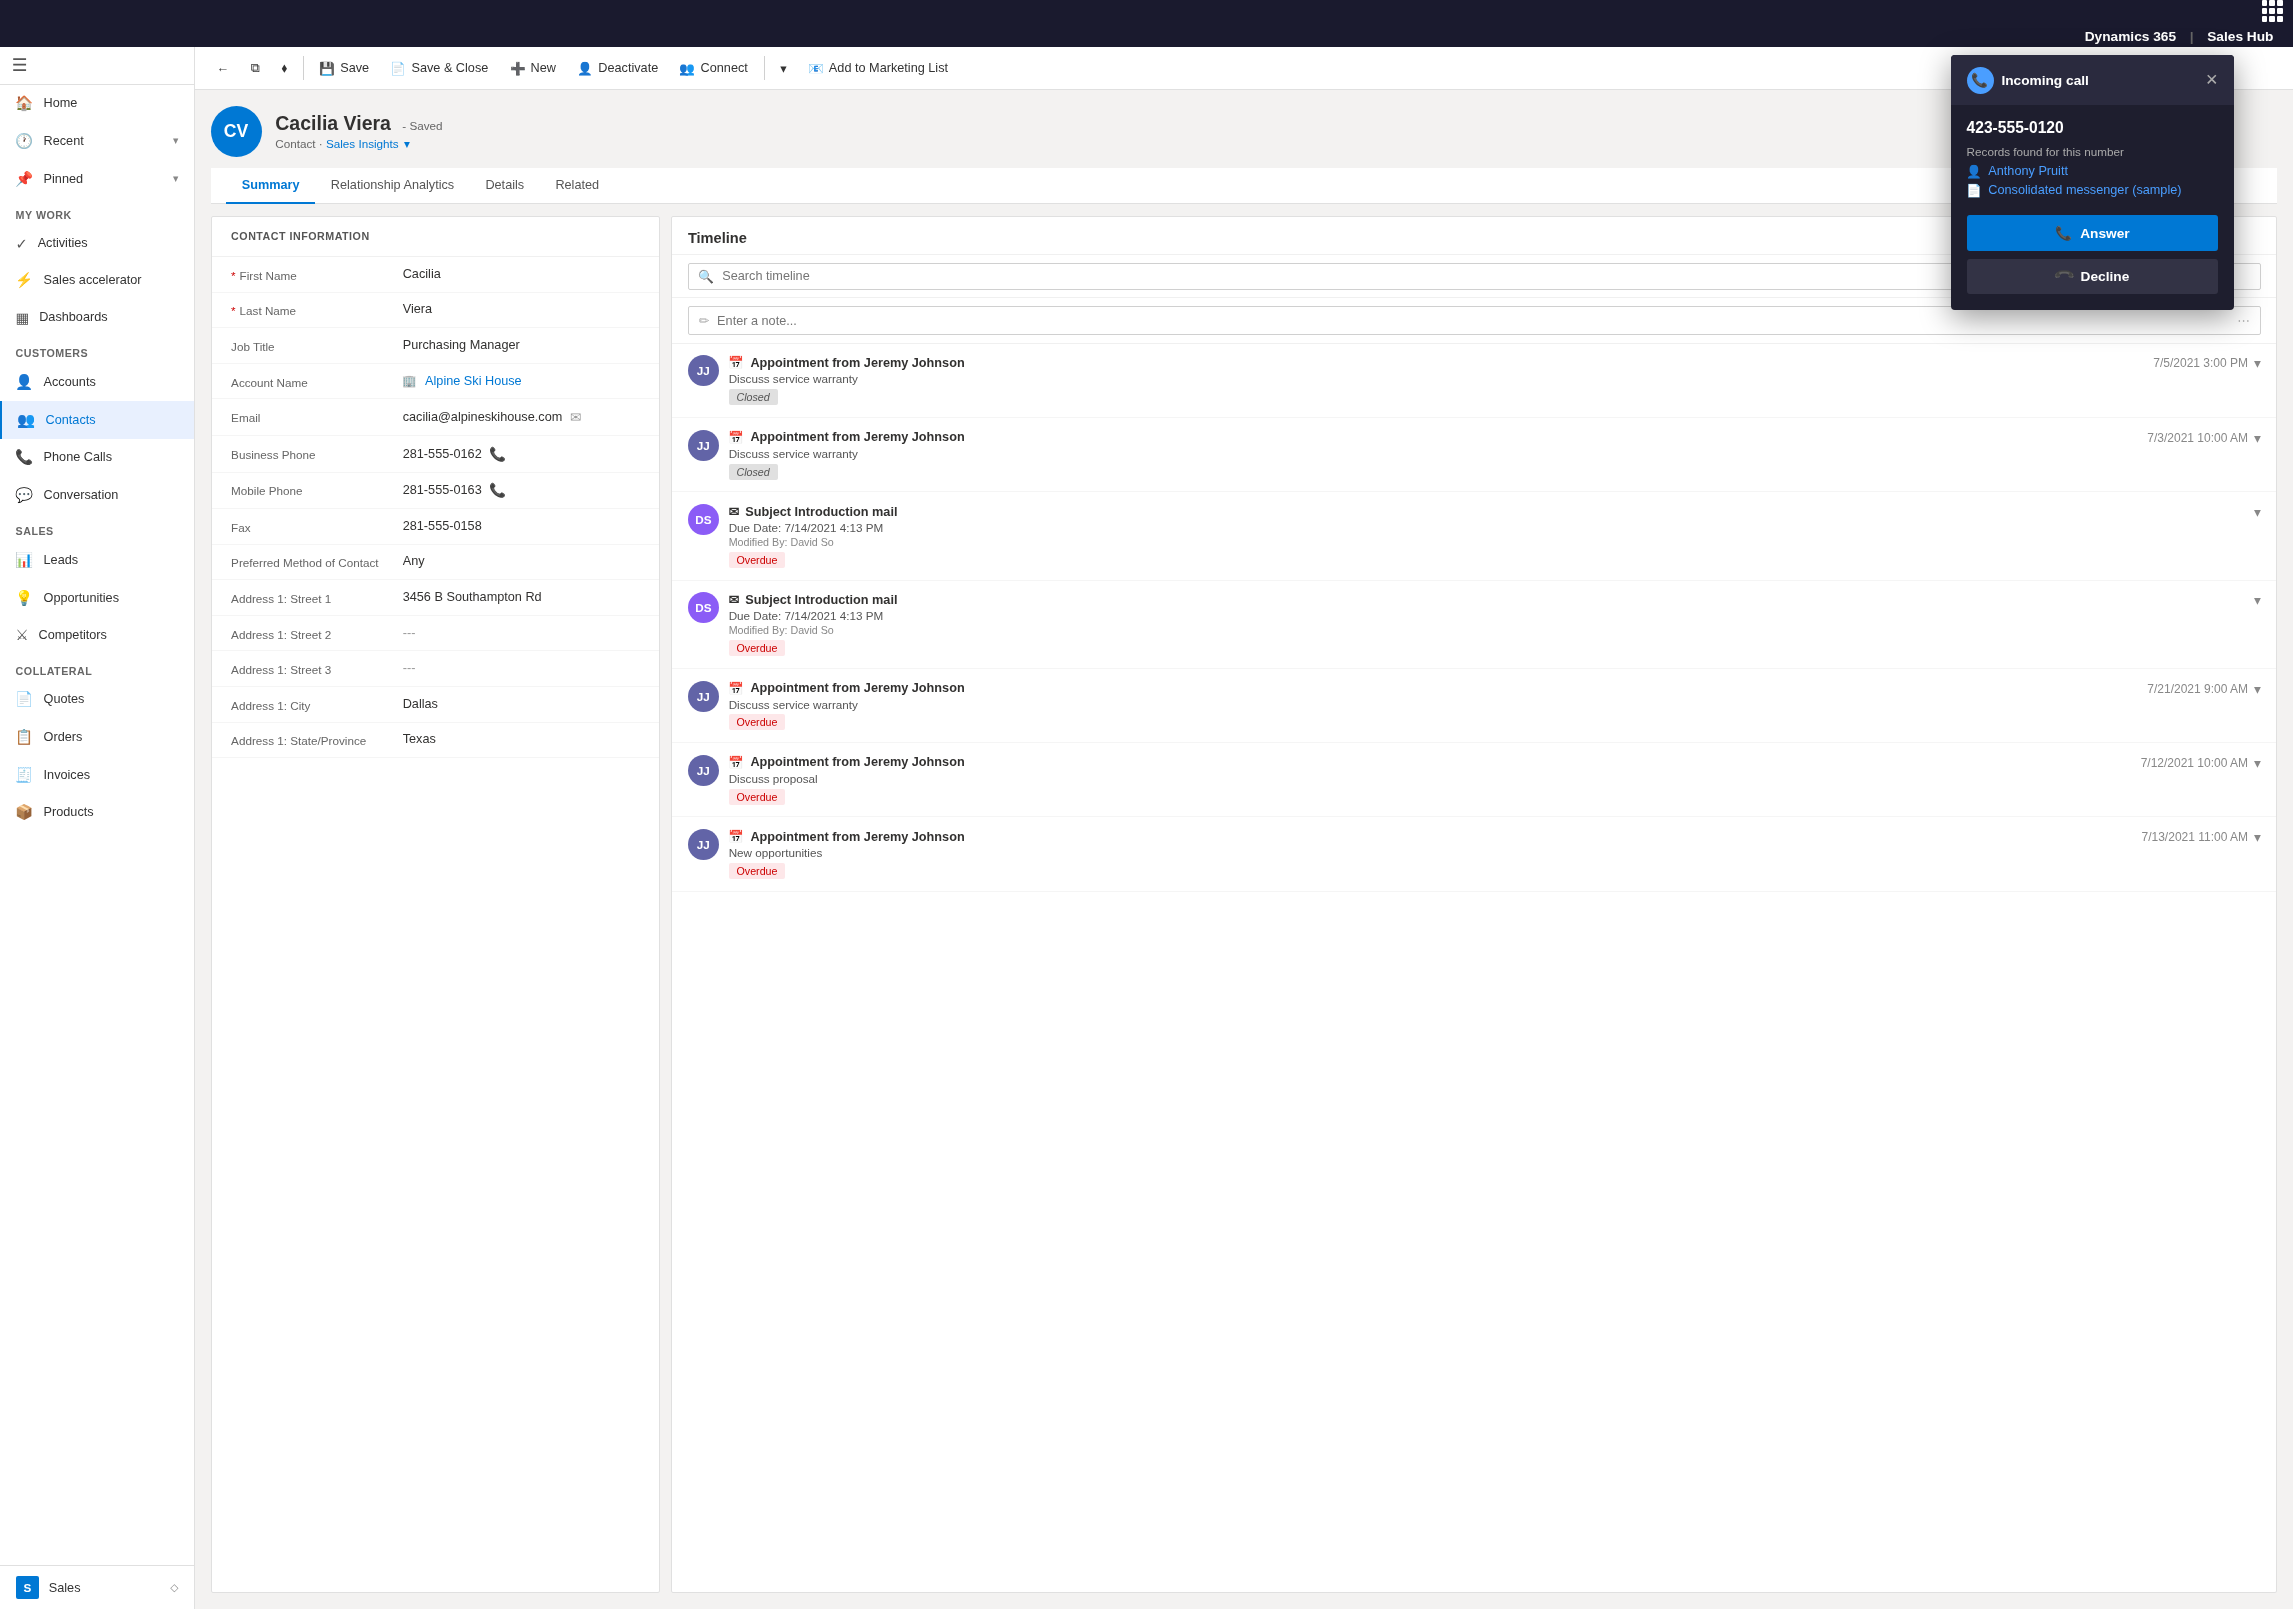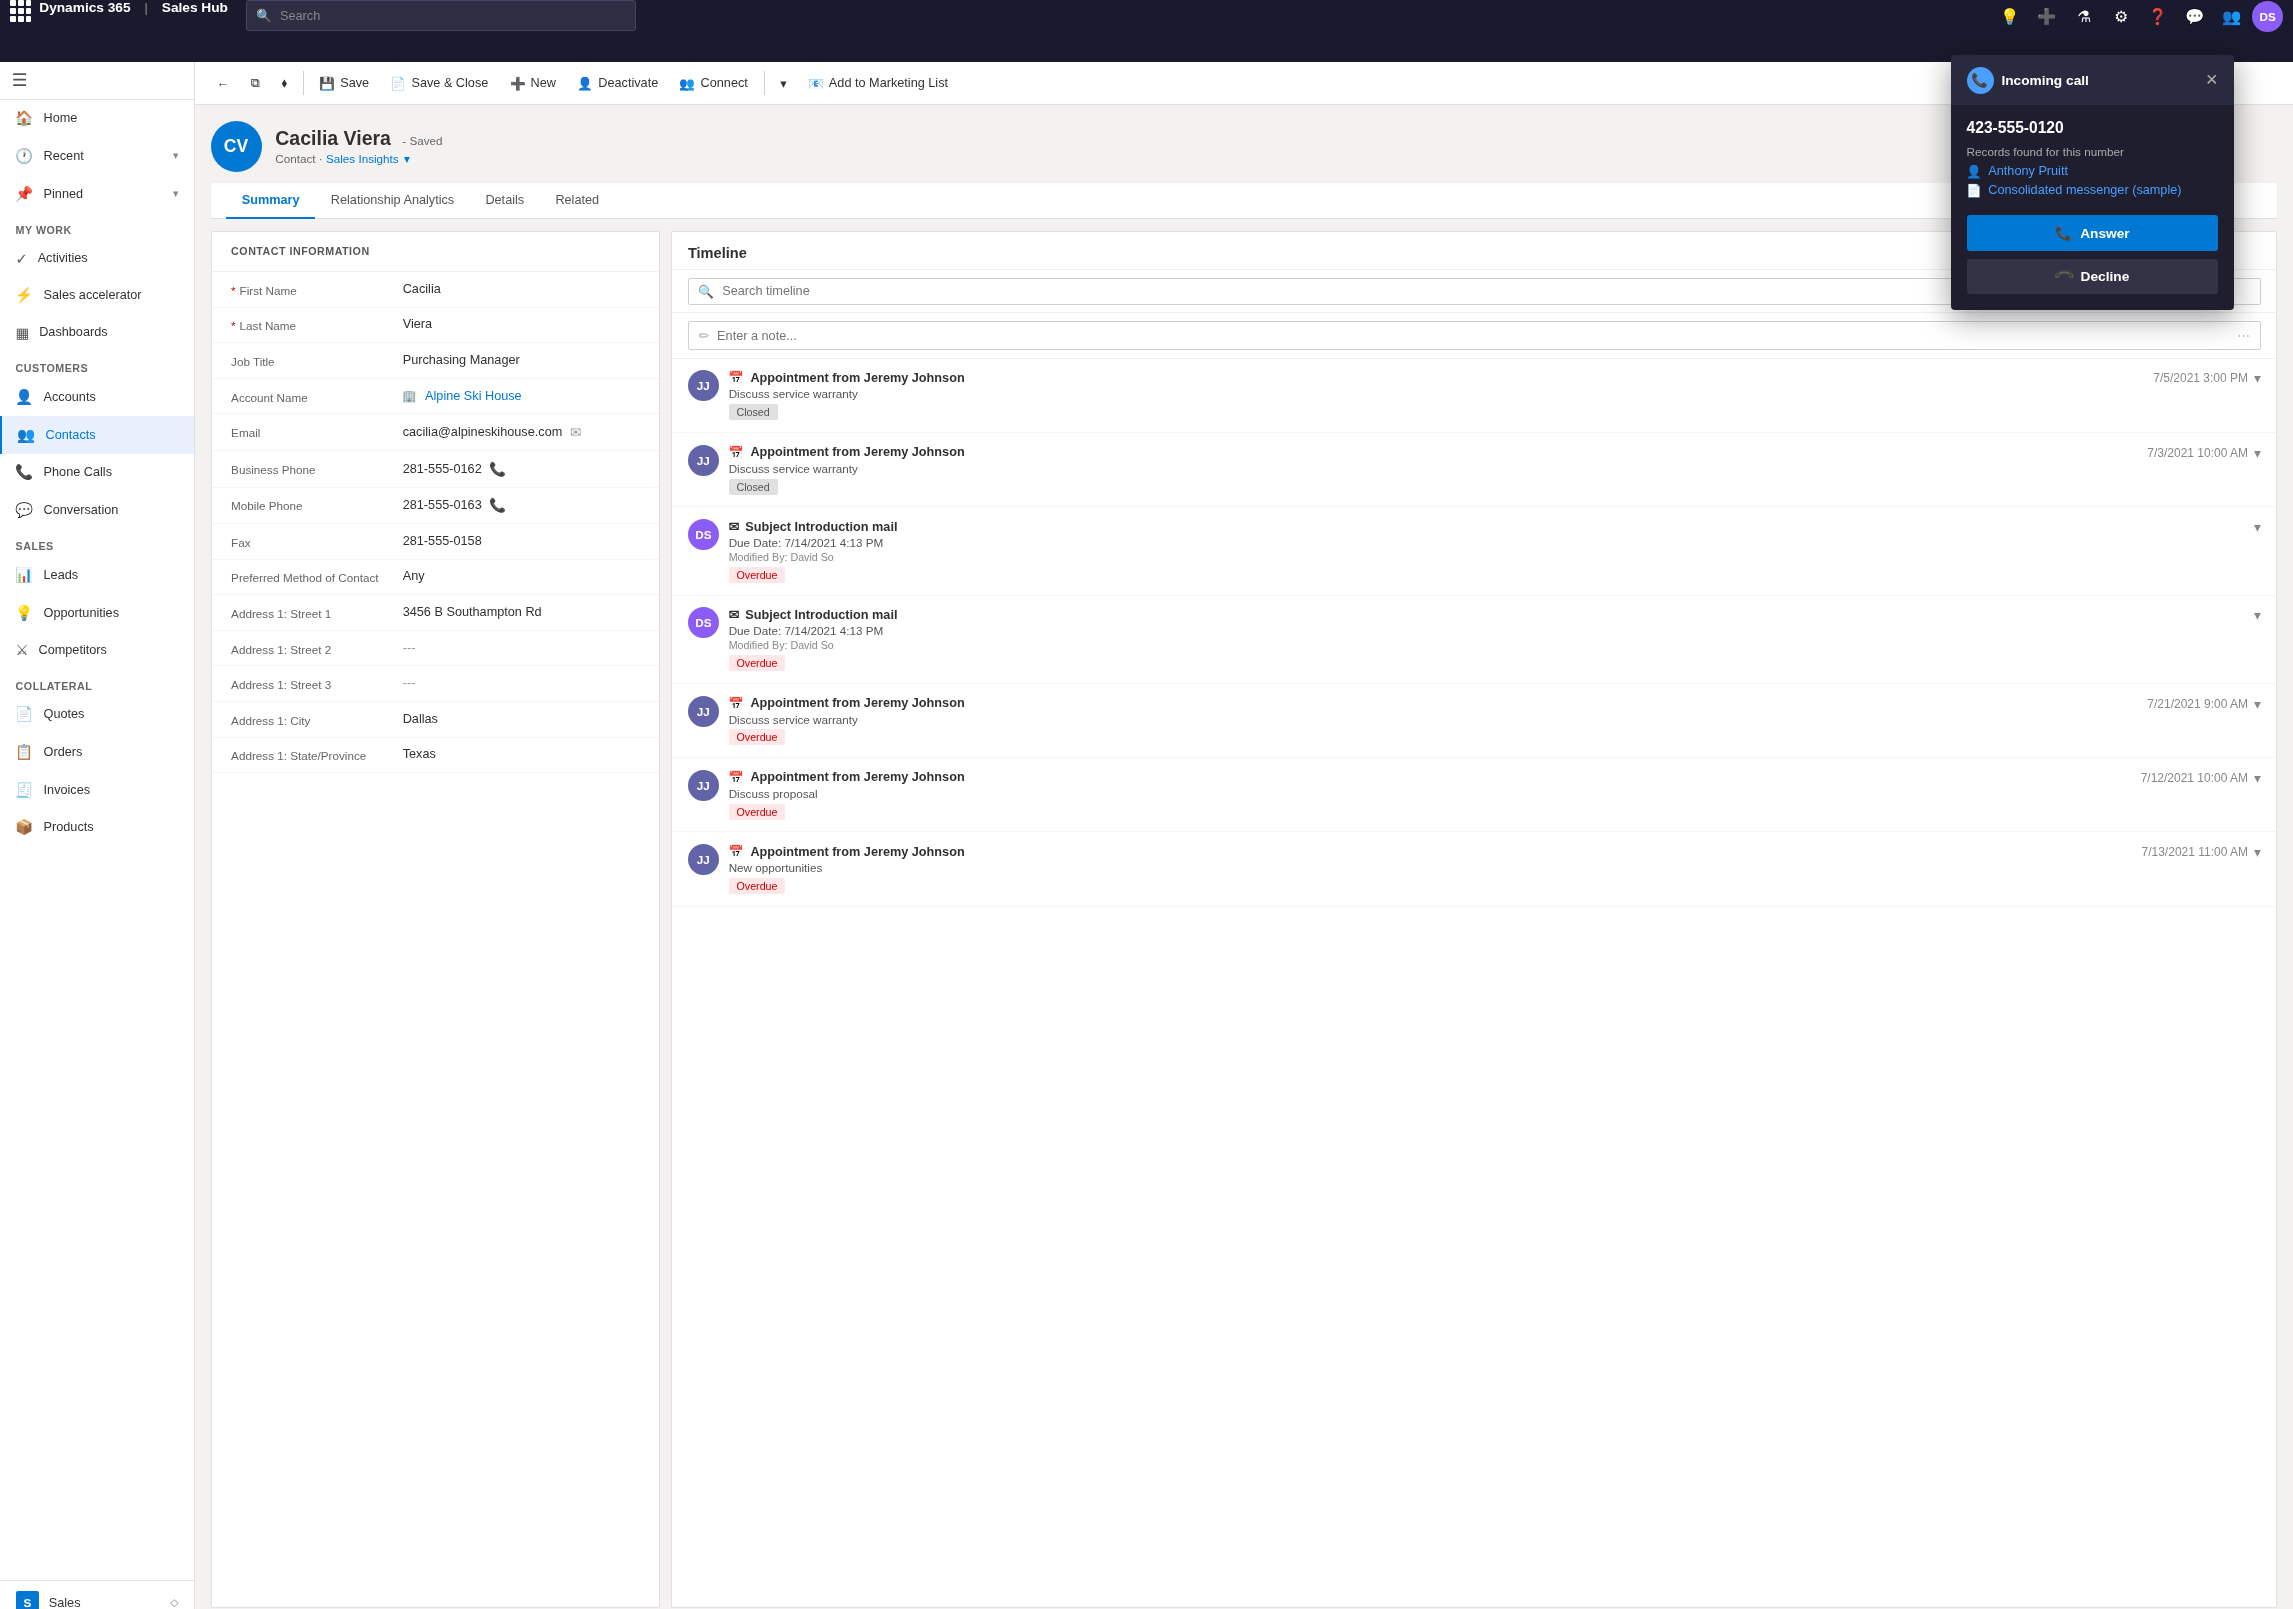--- a/index.html
+++ b/index.html
@@ -1,26 +1,27 @@
 <!DOCTYPE html>
 <html><head>
   <meta charset="utf-8">
   <style>
     * { box-sizing: border-box; margin: 0; padding: 0; }
     body { font-family: 'Segoe UI', Arial, sans-serif; font-size: 12.7px; background: #f3f2f1; overflow: hidden; height: 100vh; }
 
     
     .top-nav {
       display: flex;
-      align-items: flex-start;
+      align-items: flex-end;
       background: #1a1a2e;
-      height: 62px;
+      height: 47px;
       padding: 0 9.8px;
       gap: 7.8px;
       color: white;
+      flex-direction: column;
     }
     .top-nav-brand {
       display: flex;
       align-items: center;
       gap: 9.8px;
       color: white;
       font-size: 13.7px;
       font-weight: 600;
       margin-right: 9.8px;
     }
@@ -256,21 +257,21 @@
     .avatar-jj { background: #6264a7; }
     .avatar-ds { background: #8B5CF6; }
     .timeline-content { flex: 1; }
     .timeline-item-title { font-size: 12.7px; font-weight: 600; color: #323130; display: flex; align-items: center; gap: 5.9px; }
     .timeline-item-sub { font-size: 11.7px; color: #555; margin-top: 2px; }
     .timeline-item-meta { font-size: 10.7px; color: #888; margin-top: 2px; }
     .timeline-badge {
       display: inline-block; padding: 2px 7.8px;
       font-size: 10.7px; border-radius: 2px; margin-top: 3.9px;
     }
-    .badge-closed { background: #e0e0e0; color: #555; }
+    .badge-closed { background: #e0e0e0; color: #555; font-style: italic; }
     .badge-overdue { background: #fde7e9; color: #c00; }
     .timeline-item-date { font-size: 12px; color: #888; flex-shrink: 0; white-space: nowrap; }
     .timeline-item-right { display: flex; align-items: center; gap: 5.9px; }
     .expand-icon { color: #888; font-size: 13.7px; cursor: pointer; }
 
     
     .incoming-call-popup {
       position: fixed;
       top: 55px;
       right: 59px;

